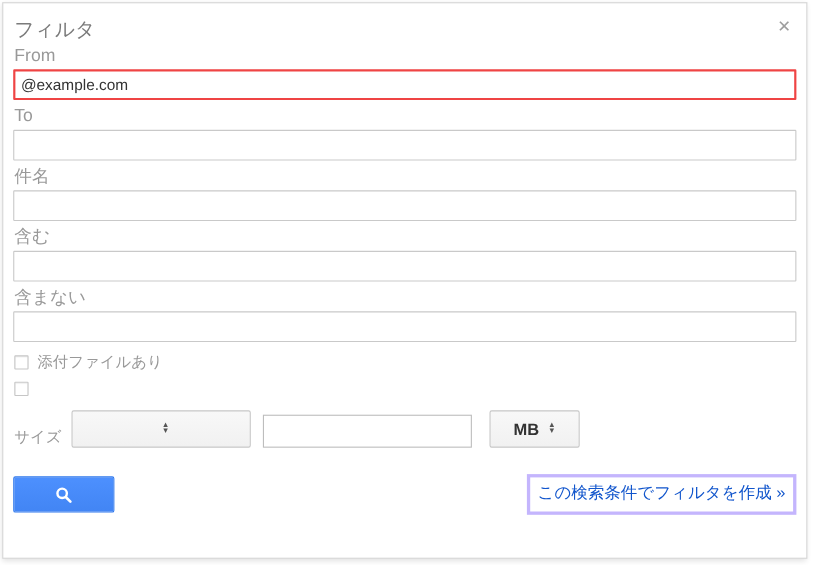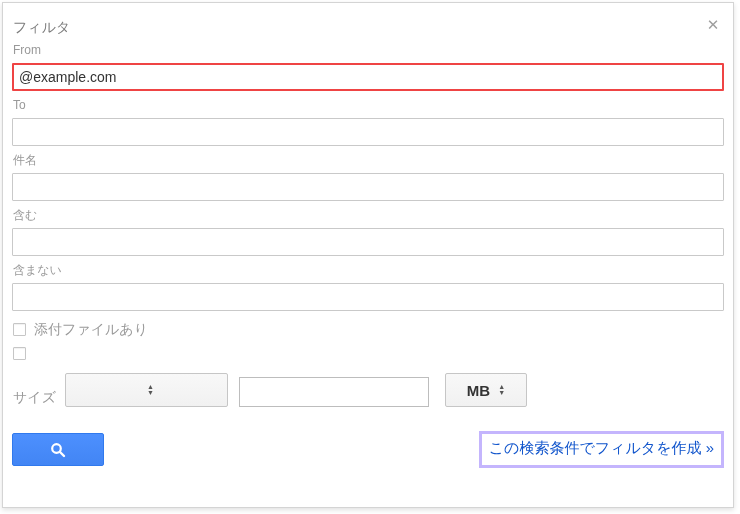--- a/index.html
+++ b/index.html
@@ -12,23 +12,23 @@
     box-shadow:0 2px 5px rgba(0,0,0,0.12);
     padding:12px 9px 0 9px;
   }
 
   .close {
     position:absolute; top:14px; right:12px; width:16px; height:16px;
     color:#9e9e9e; font-size:15px; line-height:16px; text-align:center;
     cursor:pointer; font-weight:bold;
   }
 
-  .title { color:#7b7b7b; font-size:14px; line-height:20px; margin:2px 0 4px 1px; }
+  .title { color:#7b7b7b; font-size:18px; line-height:20px; margin:2px 0 4px 1px; }
 
-  .field-label { display:block; color:#999; font-size:12px; line-height:19px;
+  .field-label { display:block; color:#999; font-size:16px; line-height:19px;
                  margin:3px 0 3px 1px; }
 
   .txt {
     display:block; width:100%; height:28px; border:1px solid #c9c9c9;
     background:#fff; font-size:14px; color:#333; padding:0 6px;
     outline:none; border-radius:1px;
   }
   .txt.focused { border:2px solid #ef4444; padding:0 5px; }
   .field { margin-bottom:5px; }
 

